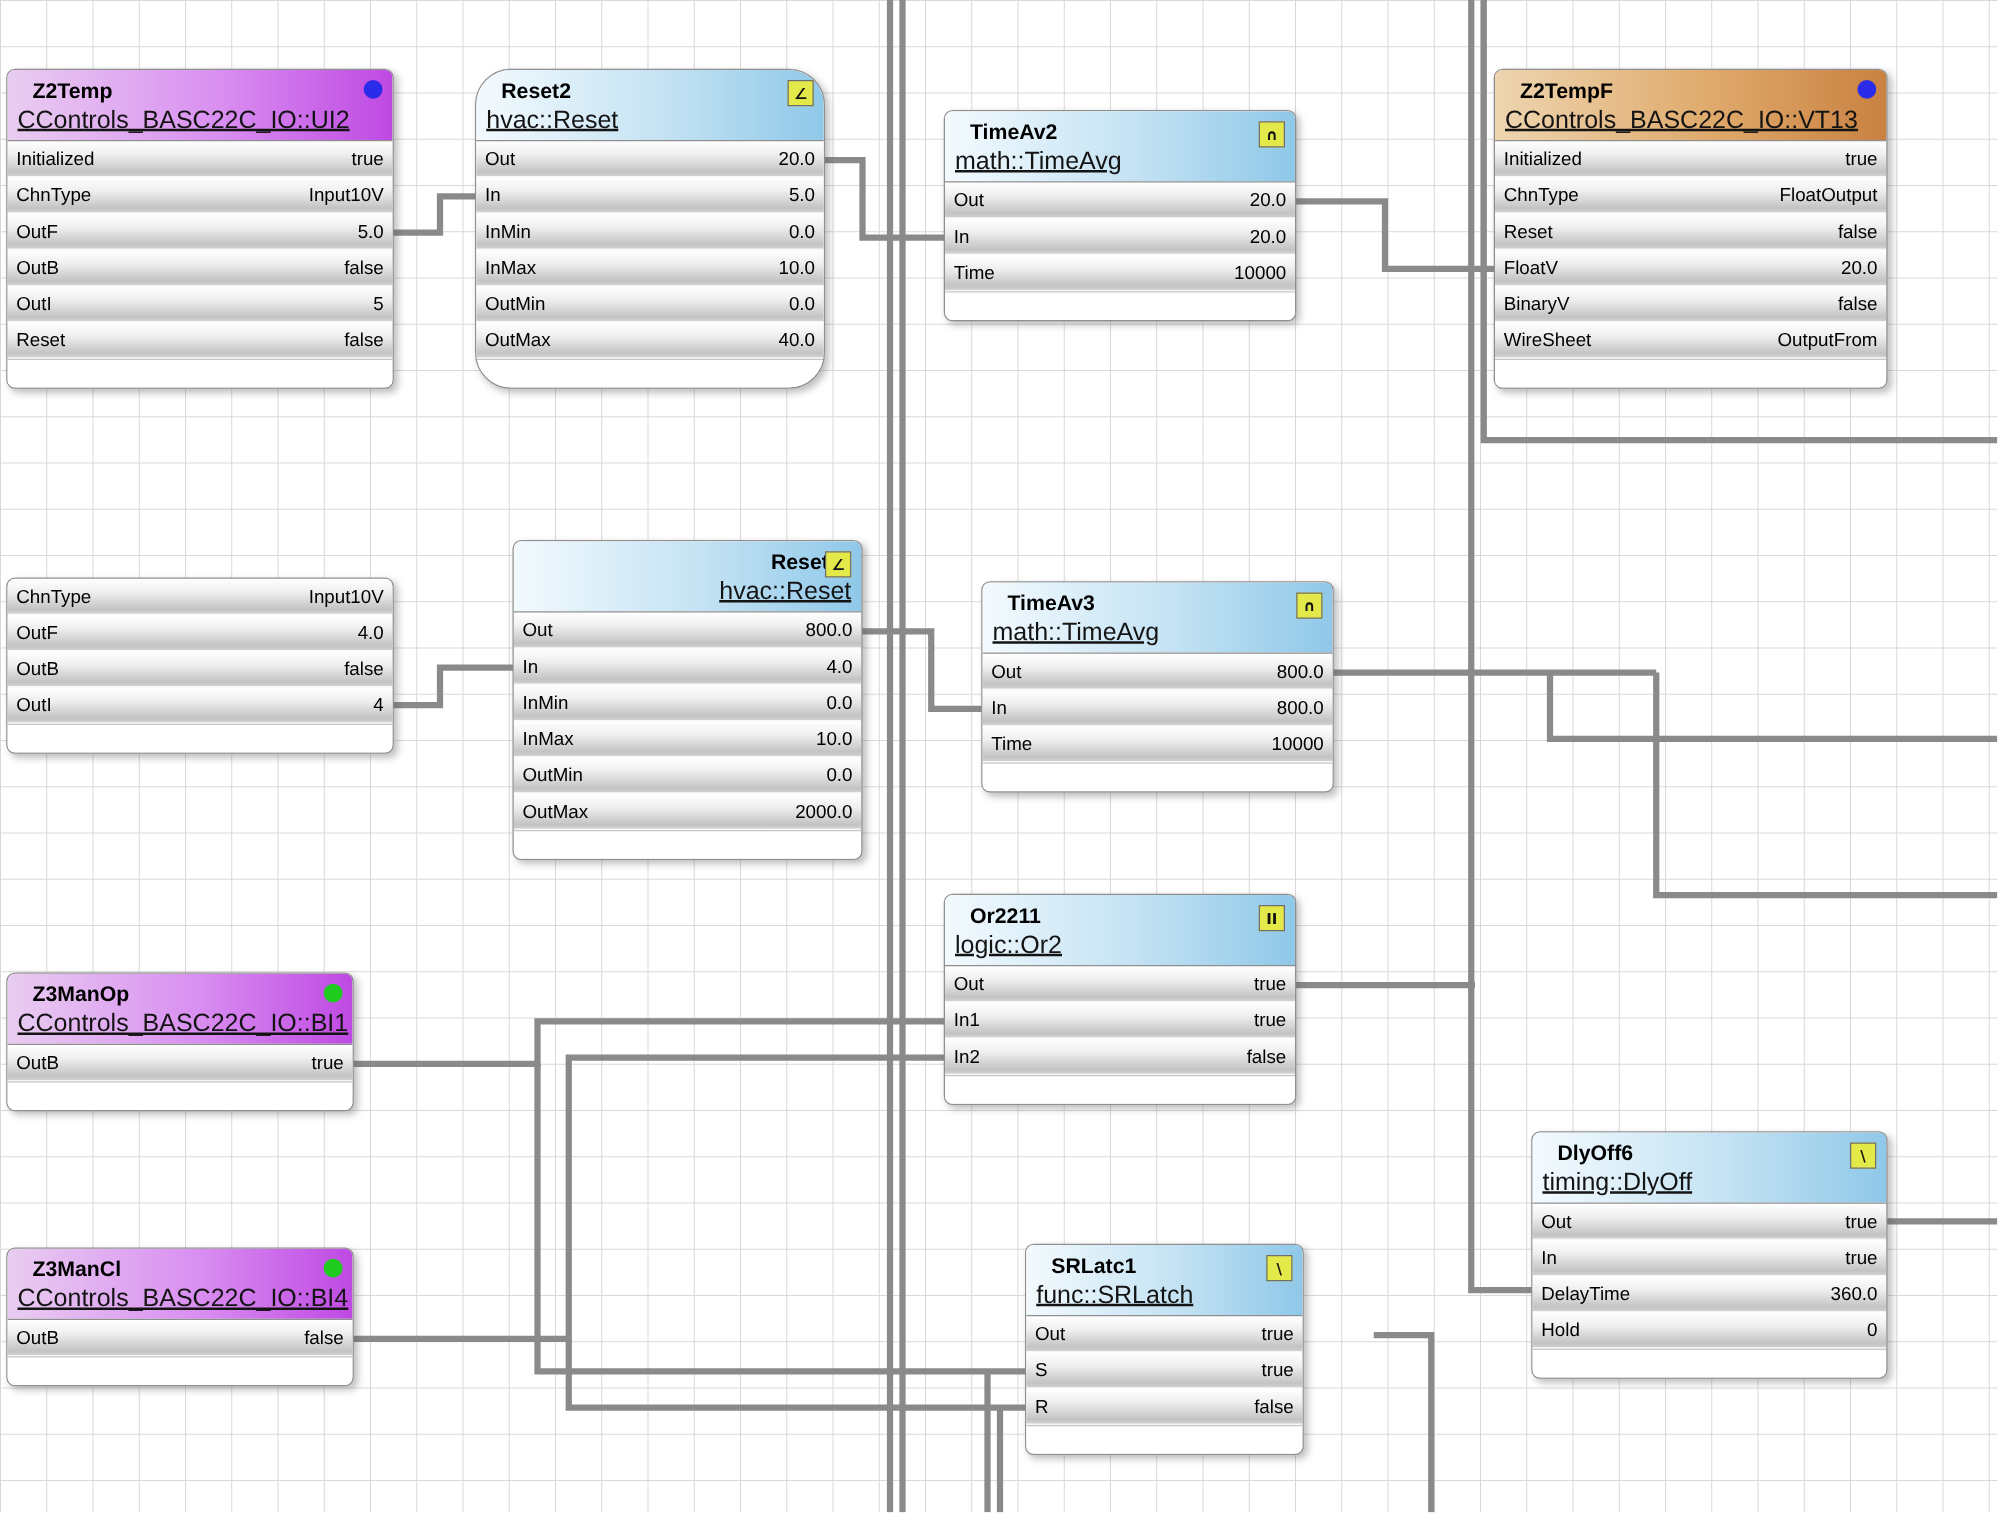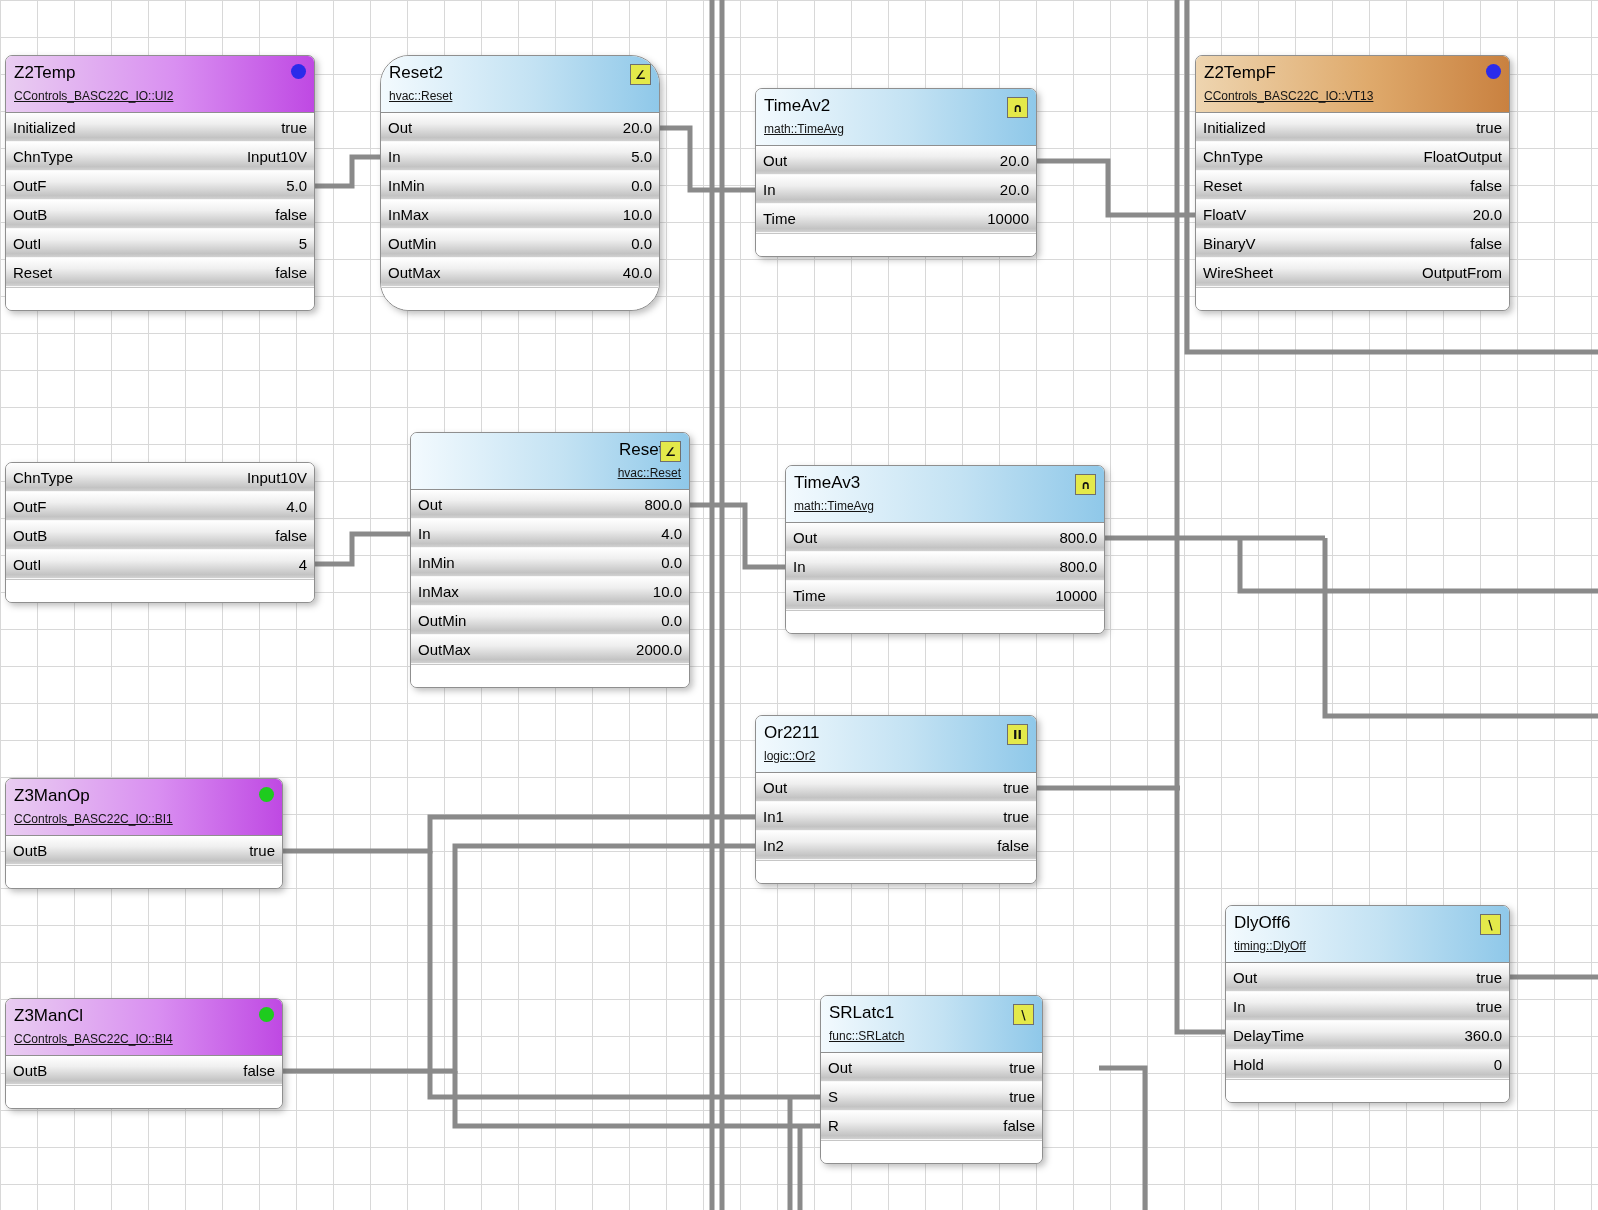--- a/index.html
+++ b/index.html
@@ -23,22 +23,22 @@
     overflow:hidden;
     box-sizing:border-box;
   }
   .hdr{
     position:relative;
     height:57px;
     border-bottom:1px solid #8f8f8f;
     padding:3px 8px 0 8px;
     box-sizing:border-box;
   }
-  .hdr .title{font-size:17px;font-weight:normal;color:#000;line-height:27px;white-space:nowrap;}
-  .hdr .subtitle{font-size:12px;color:#141414;text-decoration:underline;line-height:20px;white-space:nowrap;cursor:pointer;}
+  .hdr .title{font-size:17px;font-weight:bold;color:#000;line-height:27px;white-space:nowrap;margin-left:12px;}
+  .hdr .subtitle{font-size:20px;color:#141414;text-decoration:underline;line-height:20px;white-space:nowrap;cursor:pointer;}
   .badge{position:absolute;top:8px;right:8px;}
   .badge.dot{width:15px;height:15px;border-radius:50%;}
   .badge.fic{
     width:21px;height:21px;border:1px solid #6f6f6f;box-sizing:border-box;
     display:flex;align-items:center;justify-content:center;
     font-family:"DejaVu Sans",sans-serif;font-size:12px;font-weight:bold;color:#111;
   }
   .row{
     height:29px;
     display:flex;justify-content:space-between;align-items:center;
@@ -250,21 +250,21 @@
             <span class="nm">OutMin</span>
             <span class="vl">0.0</span>
           </div>
           <div class="row">
             <span class="nm">OutMax</span>
             <span class="vl">2000.0</span>
           </div>
         </div>
         <div class="ftr"></div>
       </div>
-      <div class="block" style="left: 785px; top: 465px; width: 320px;">
+      <div class="block" style="left: 785px; top: 465px; width: 282px;">
         <div class="hdr" style="background: linear-gradient(90deg, rgb(243, 250, 254) 0%, rgb(195, 226, 243) 55%, rgb(143, 200, 233) 100%);">
           <div class="title">TimeAv3</div>
           <div class="subtitle">math::TimeAvg</div>
           <span class="badge fic" style="background: rgb(228, 233, 74);">∩</span>
         </div>
         <div>
           <div class="row">
             <span class="nm">Out</span>
             <span class="vl">800.0</span>
           </div>

